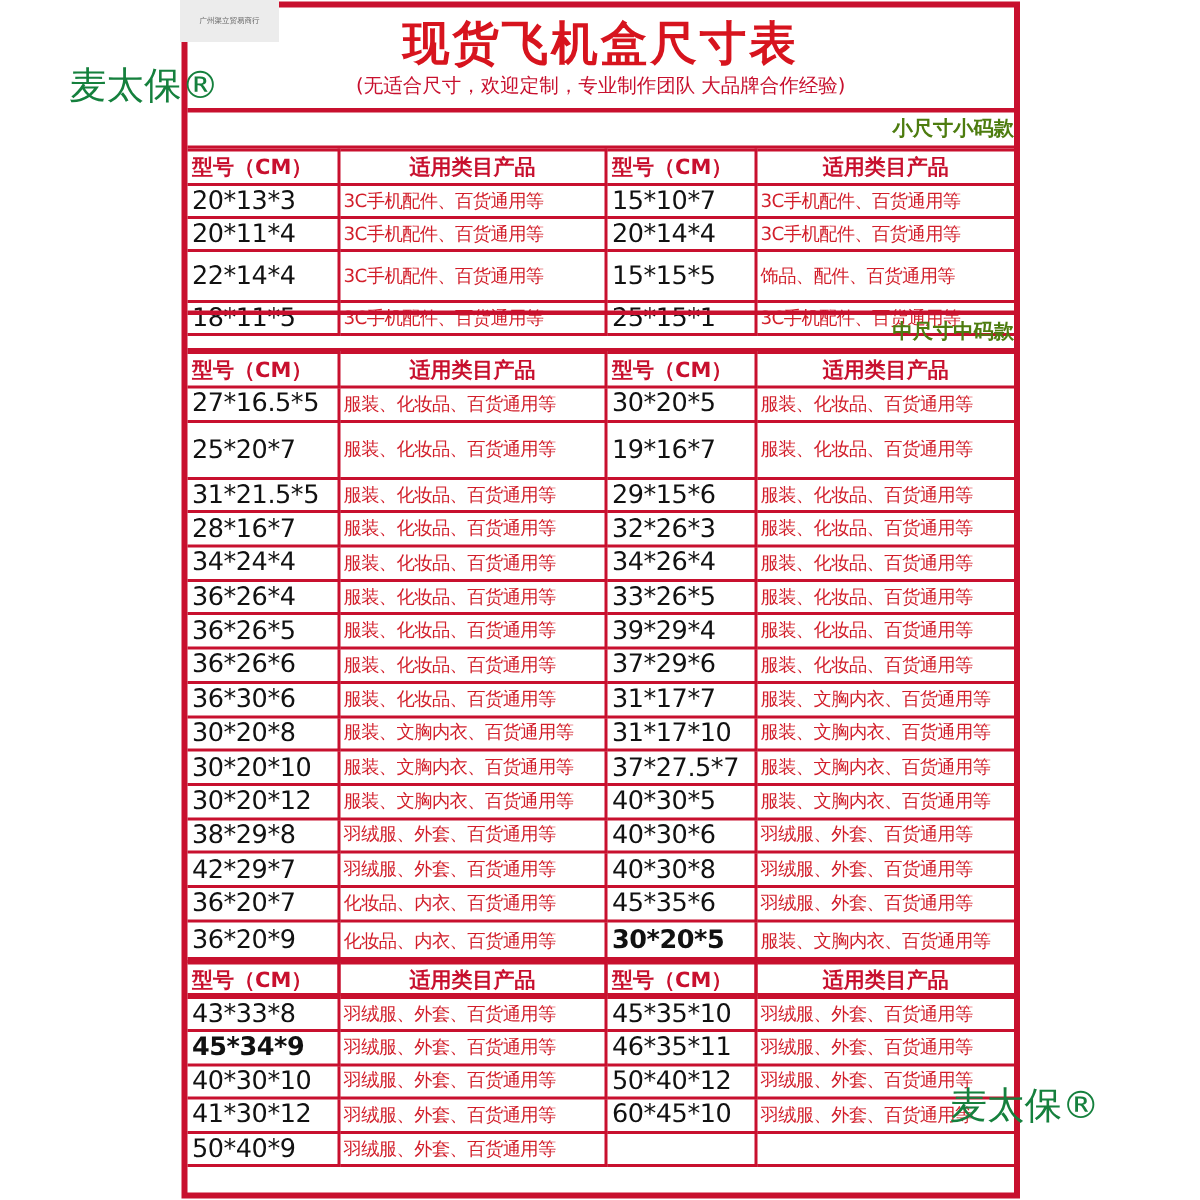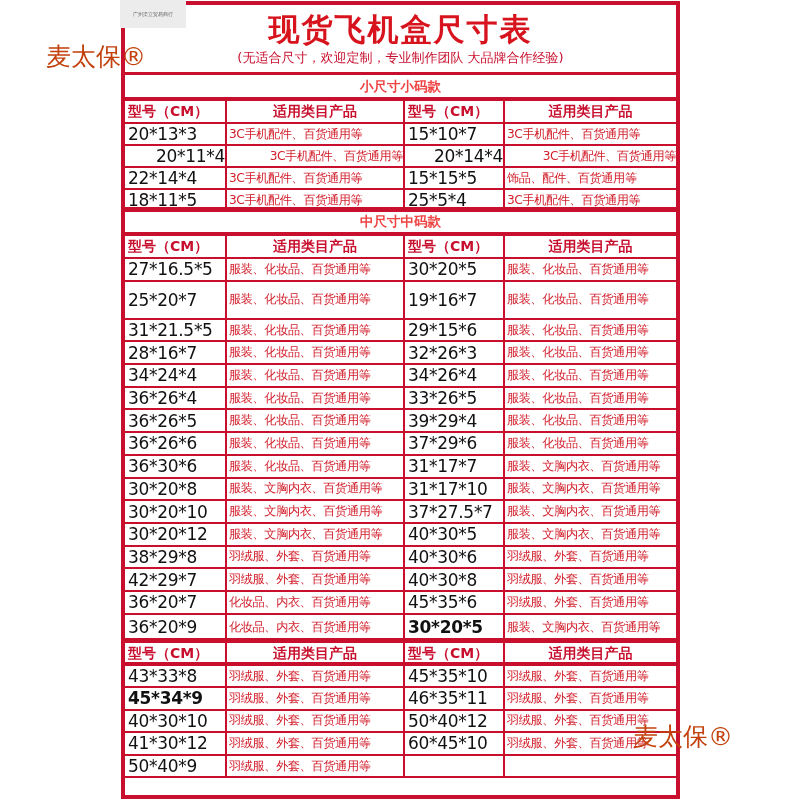--- a/index.html
+++ b/index.html
@@ -2,32 +2,32 @@
 <html><head>
 <meta charset="utf-8">
 <style>
   html, body { margin:0; padding:0; background:#ffffff; }
   body { width:800px; height:800px; position:relative; overflow:hidden; font-family:"DejaVu Sans", sans-serif; }
   .sheet { position:absolute; left:121px; top:1px; width:559px; height:798px; box-sizing:border-box; border:4px solid #c8102e; background:#fff; }
   .title-block { position:absolute; left:0; top:0; width:551px; height:67px; border-bottom:3px solid #c8102e; text-align:center; }
   .title { font-size:31px; font-weight:bold; color:#d7141e; letter-spacing:2px; line-height:36px; padding-top:6px; }
   .subtitle { font-size:13px; color:#c8102e; line-height:18px; margin-top:2px; }
   .section { position:absolute; left:0; width:551px; }
-  .sec-title { height:22px; line-height:22px; text-align:center; font-size:13.5px; font-weight:bold; color:#ef4444; border-bottom:2px solid #c8102e; }
+  .sec-title { height:22px; line-height:22px; text-align:right; font-size:13.5px; font-weight:bold; color:#4d7c0f; border-bottom:2px solid #c8102e; }
   table { border-collapse:collapse; width:551px; table-layout:fixed; }
   td { border:2px solid #c8102e; padding:0 0 0 3px; white-space:nowrap; overflow:hidden; box-sizing:border-box; }
   tr > td:first-child { border-left:none; }
   tr > td:last-child { border-right:none; }
   .hdr td { color:#c8102e; font-weight:bold; font-size:14px; }
   .hdr td.center { text-align:center; padding:0; }
   .size { font-size:17px; color:#111; font-family:"DejaVu Sans", sans-serif; letter-spacing:-0.3px; }
   .size.bold { font-weight:bold; }
   .cat { font-size:12.2px; color:#d21e2a; letter-spacing:-0.4px; padding-left:2px; }
   .sec-sep { border-top:3px solid #c8102e; }
-  .watermark { position:absolute; font-size:25px; color:#c2410c; font-family:"DejaVu Sans", sans-serif; }
+  .watermark { position:absolute; font-size:25px; color:#15803d; font-family:"DejaVu Sans", sans-serif; }
   .shop-tag { position:absolute; left:120px; top:0; width:66px; height:28px; background:#ececec; font-size:5px; color:#666; line-height:28px; text-align:center; }
 </style>
 </head>
 <body>
 
 <div class="sheet">
   <div class="title-block">
     <div class="title">现货飞机盒尺寸表</div>
     <div class="subtitle">(无适合尺寸，欢迎定制，专业制作团队 大品牌合作经验)</div>
   </div>
@@ -49,36 +49,36 @@
         <td class="center">适用类目产品</td>
       </tr>
       </tbody>
         <tbody>
           <tr style="height: 22px;">
             <td class="size">20*13*3</td>
             <td class="cat">3C手机配件、百货通用等</td>
             <td class="size">15*10*7</td>
             <td class="cat">3C手机配件、百货通用等</td>
           </tr>
-          <tr style="height: 22px; text-align: right;">
+          <tr style="height: 22px;">
             <td class="size">20*11*4</td>
             <td class="cat">3C手机配件、百货通用等</td>
             <td class="size">20*14*4</td>
             <td class="cat">3C手机配件、百货通用等</td>
           </tr>
-          <tr style="height: 22px;">
+          <tr style="height: 34px;">
             <td class="size">22*14*4</td>
             <td class="cat">3C手机配件、百货通用等</td>
             <td class="size">15*15*5</td>
             <td class="cat">饰品、配件、百货通用等</td>
           </tr>
           <tr style="height: 22px;">
             <td class="size">18*11*5</td>
             <td class="cat">3C手机配件、百货通用等</td>
-            <td class="size">25*5*4</td>
+            <td class="size">25*15*1</td>
             <td class="cat">3C手机配件、百货通用等</td>
           </tr>
         </tbody>
     </table>
   </div>
 
   <div class="section sec-sep" style="top:202px;">
     <div class="sec-title">中尺寸中码款</div>
     <table>
       <colgroup>

